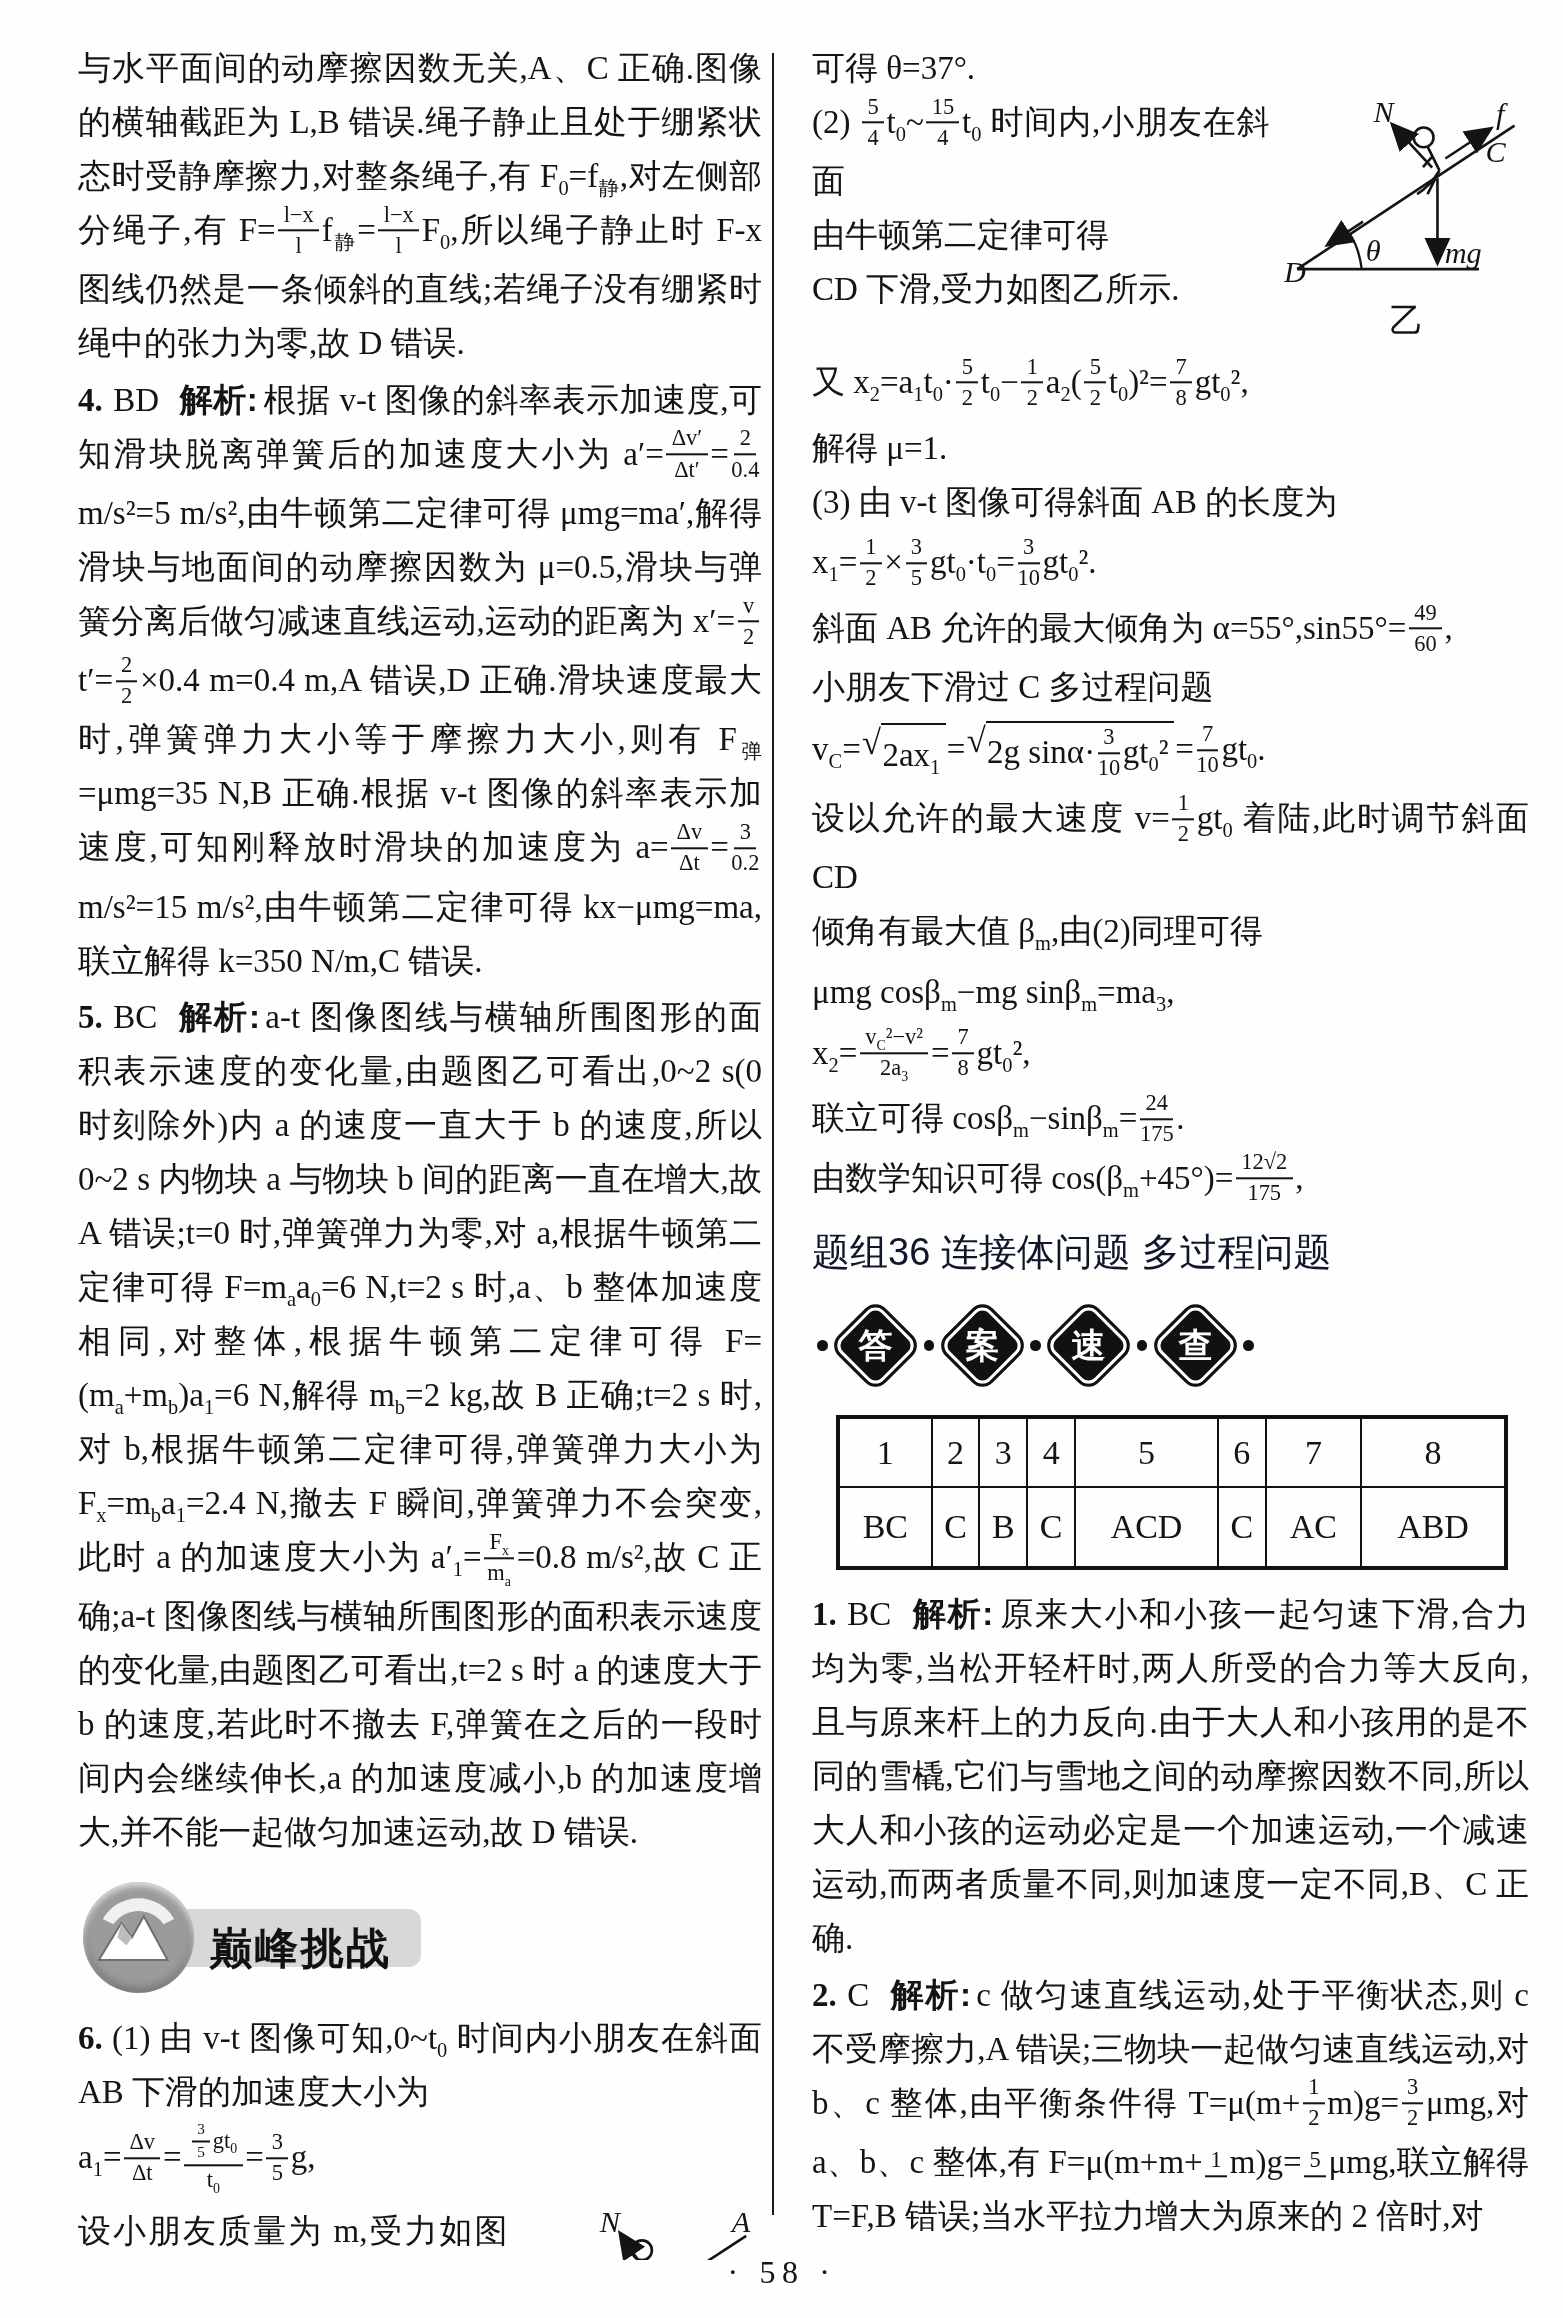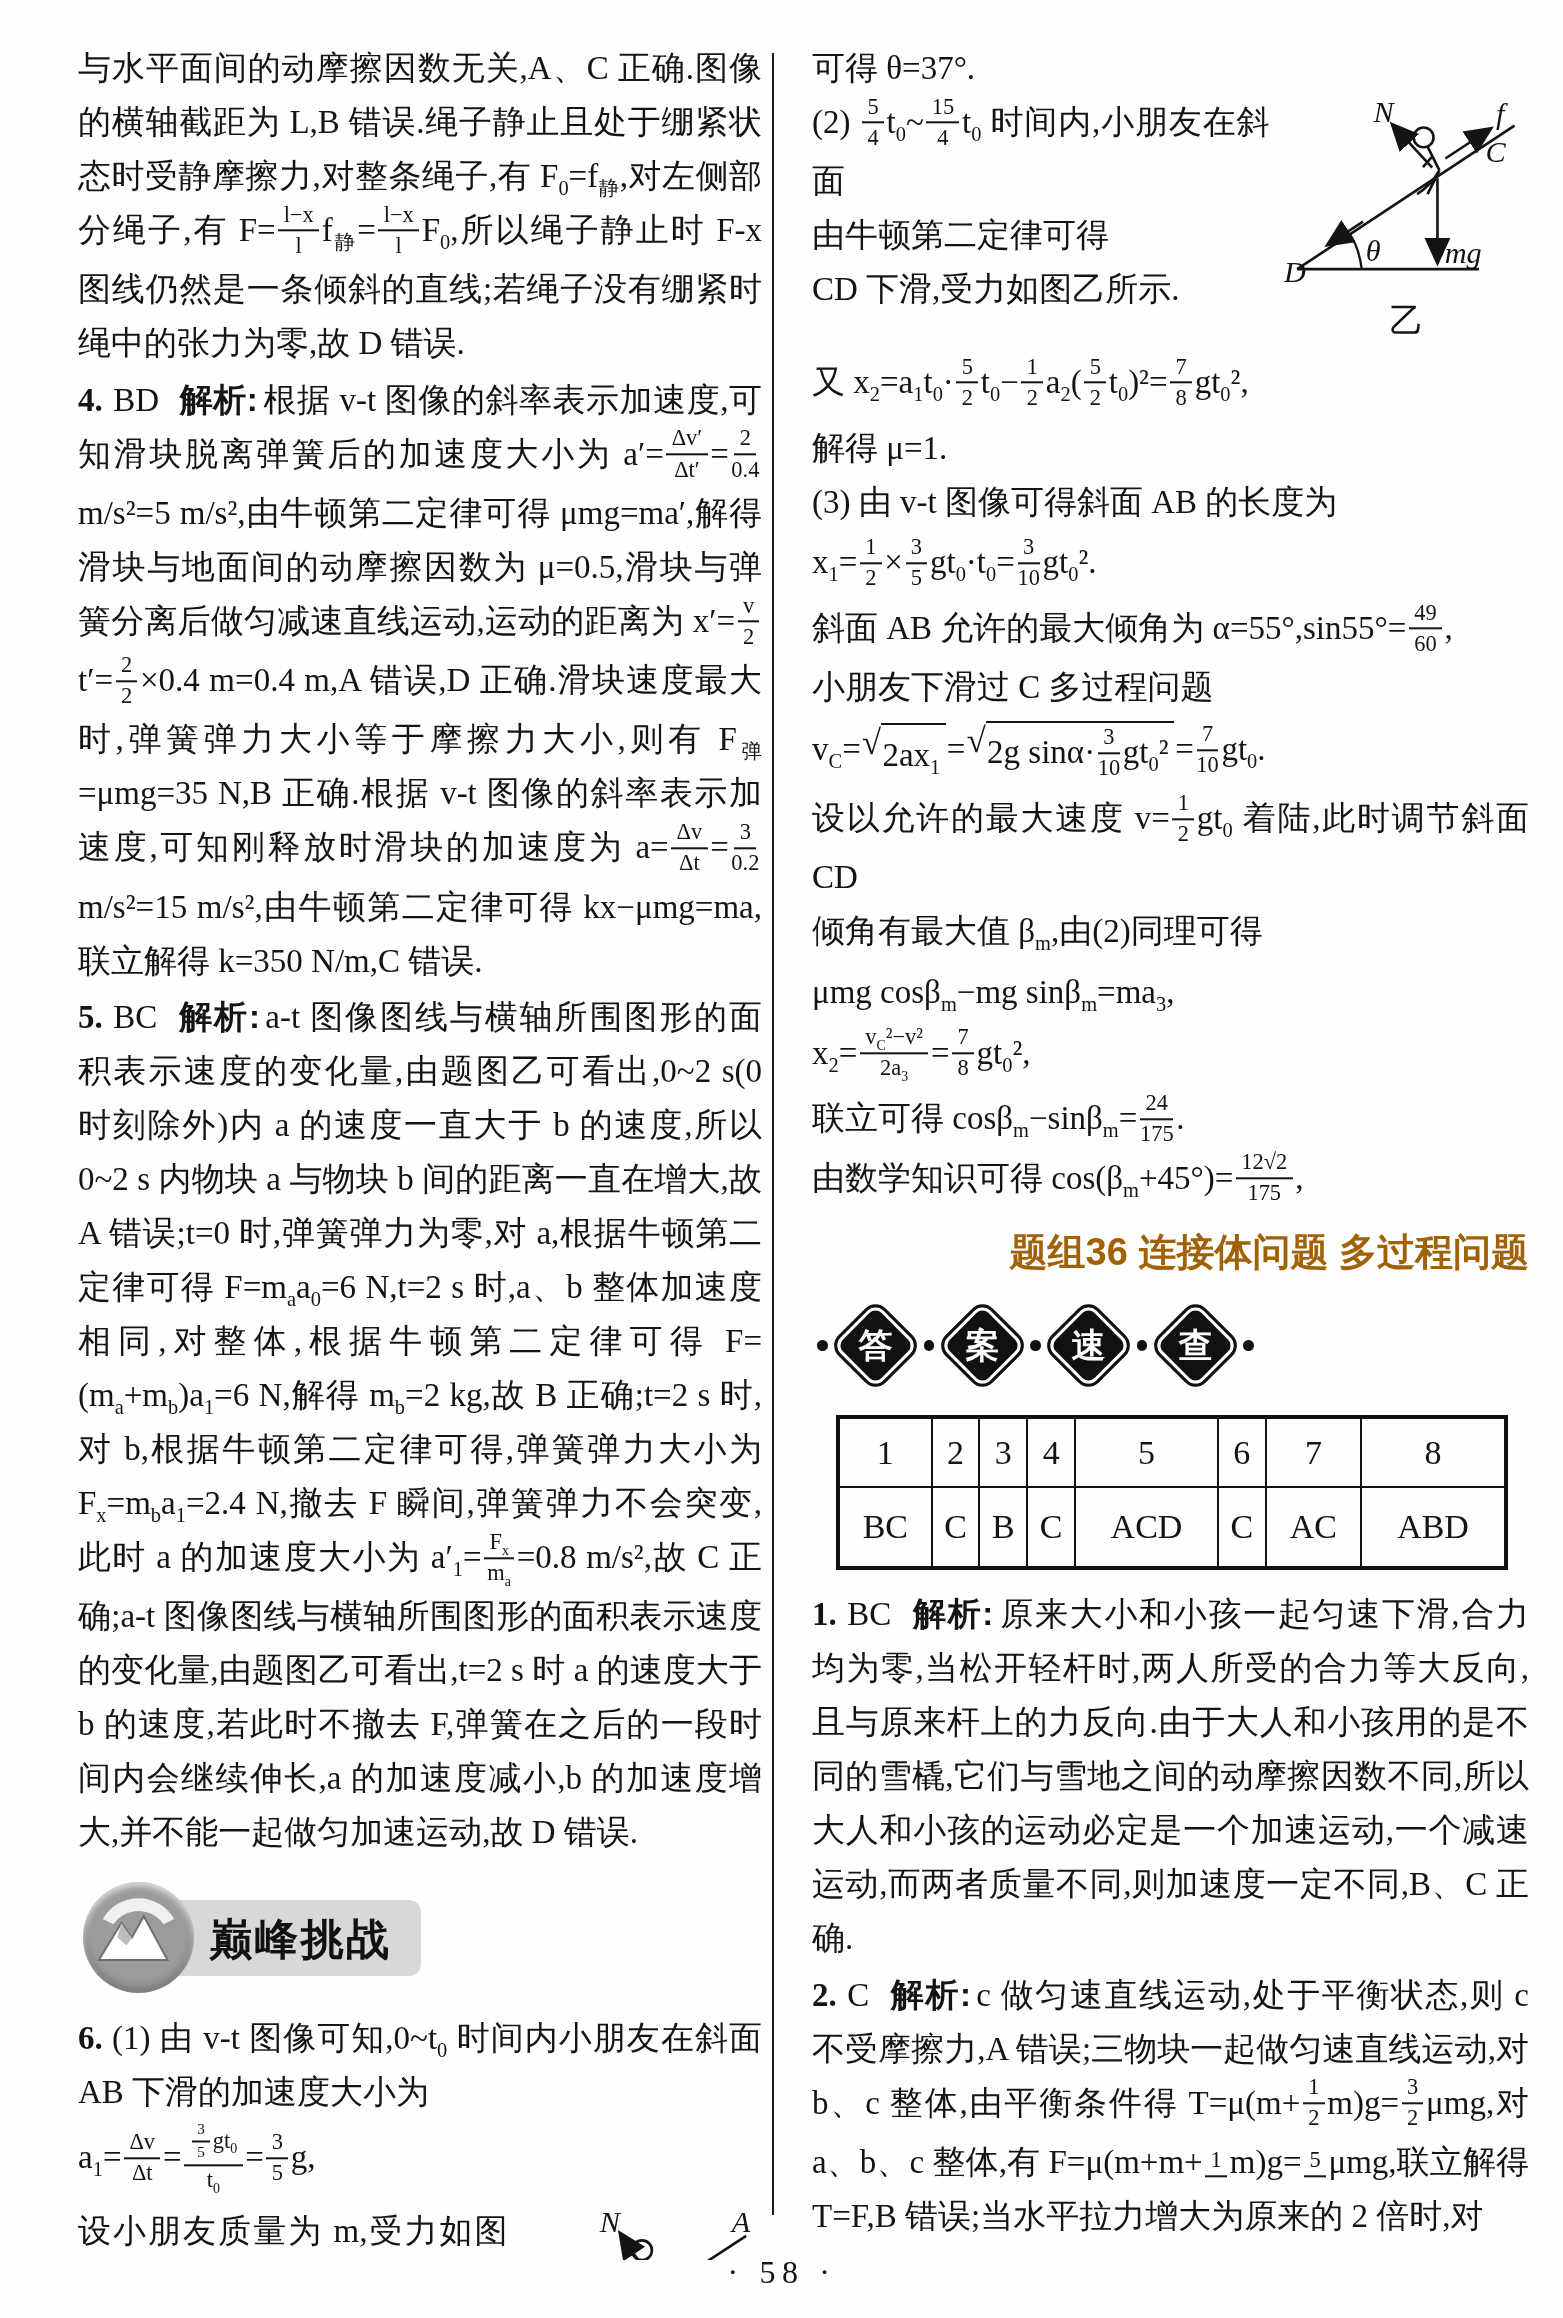--- a/index.html
+++ b/index.html
@@ -21,33 +21,33 @@
   .fr .nu{border-bottom:2.6px solid currentColor;padding:0 5.3px 1.3px;}
   .fr .de{padding-top:1.3px;}
   .sq{display:inline-flex;align-items:flex-start;vertical-align:middle;white-space:nowrap;margin:0 1.3px;}
   .sq .rd{font-size:1.05em;line-height:1.1;}
   .sq .ov{border-top:2.6px solid currentColor;padding:2.6px 5.3px 0 1.3px;}
   
   .challenge{display:flex;align-items:center;margin:22.4px 0 17px 5.3px;height:112px;}
   .ch-circle{width:111px;height:111px;border-radius:50%;background:#9b9b9b;position:relative;z-index:2;
              box-shadow:inset 0 4px 6.6px rgba(255,255,255,.7), inset 0 -5.3px 8px rgba(0,0,0,.25);
              display:flex;align-items:center;justify-content:center;}
-  .ch-pill{background:#d8d8d8;border-radius:12px;height:76px;line-height:78px;margin-left:-34px;
+  .ch-pill{background:#d8d8d8;border-radius:12px;height:58px;line-height:78px;margin-left:-34px;
            padding:0 29px 0 49px;font-family:"Liberation Sans","DejaVu Sans",sans-serif;
            font-weight:bold;font-size:43px;color:#111;z-index:1;letter-spacing:2.6px;}
   
   .quickref{display:flex;align-items:center;margin:18.4px 0 20px 1.3px;height:99px;}
   .qdot{width:10.5px;height:10.5px;border-radius:50%;background:#111;margin:0 4px;}
   .qdia{width:61px;height:61px;background:#111;border-radius:14.5px;transform:rotate(45deg);
         display:flex;align-items:center;justify-content:center;margin:0 10.5px;border:3.3px solid #111;
         box-shadow:inset 0 0 0 3.3px #fff;}
   .qchar{transform:rotate(-45deg);color:#fff;font-family:"Liberation Sans","DejaVu Sans",sans-serif;
          font-weight:bold;font-size:34px;}
-  .group-heading{margin:17px 0 6.6px;text-align:right;font-family:"Liberation Sans","DejaVu Sans",sans-serif;
-         font-weight:bold;font-size:38px;color:#a16207;}
+  .group-heading{margin:17px 0 6.6px;text-align:left;font-family:"Liberation Sans","DejaVu Sans",sans-serif;
+         font-weight:normal;font-size:38px;color:#0f172a;}
   table.anstable{border-collapse:collapse;border:4px solid #111;margin:9.2px 0 17px 24px;width:672px;}
   table.anstable td{border:2px solid #111;text-align:center;font-size:34px;padding:0;}
   table.anstable tr.hrow td{height:67px;}
   table.anstable tr.arow td{height:78px;}
   .fig{float:right;width:245px;margin:4px 0 4px 14.5px;text-align:center;}
   .fig svg{display:block;}
   .figcap{font-size:34px;margin-top:1.3px;text-align:center;}
   .fig.jia{width:240px;}
   .pagenum{position:absolute;left:0;right:0;bottom:28px;text-align:center;font-size:32px;letter-spacing:6.6px;}
   .flow::after{content:"";display:block;clear:both;}

